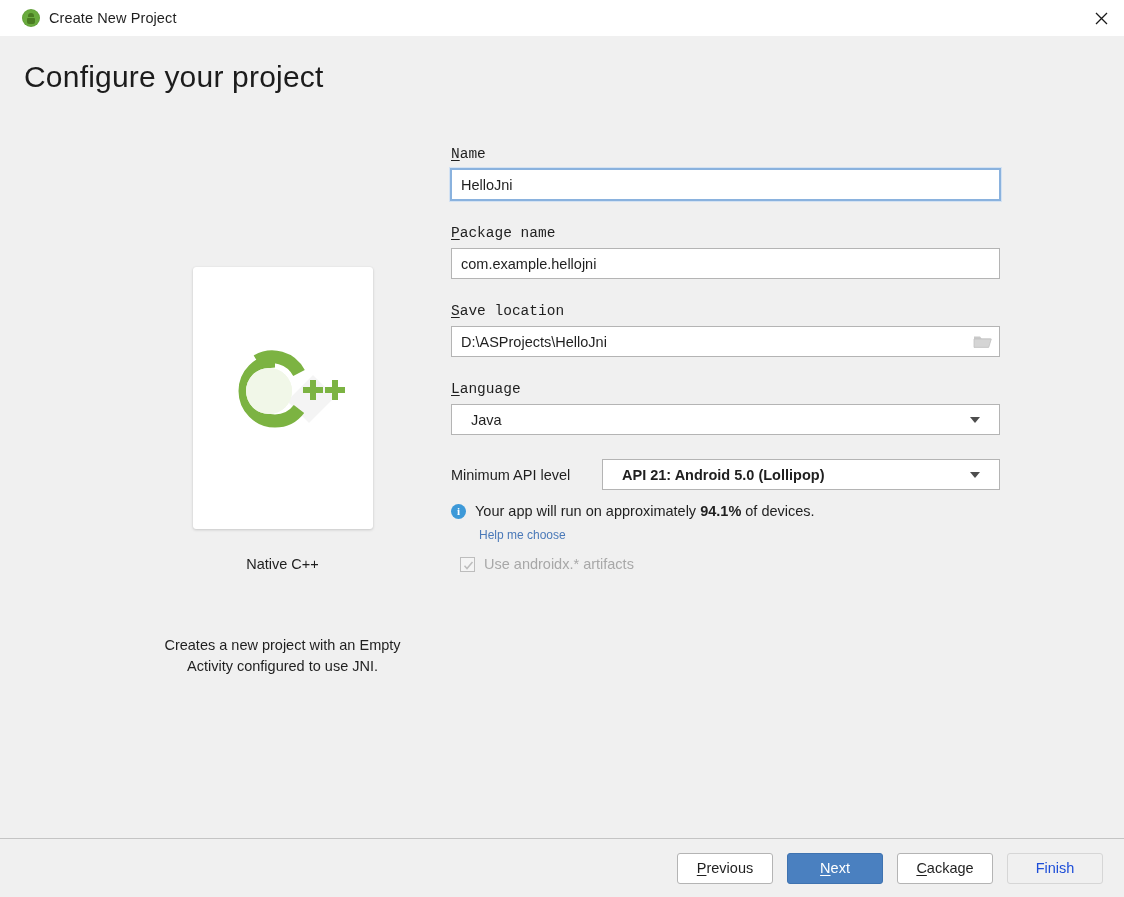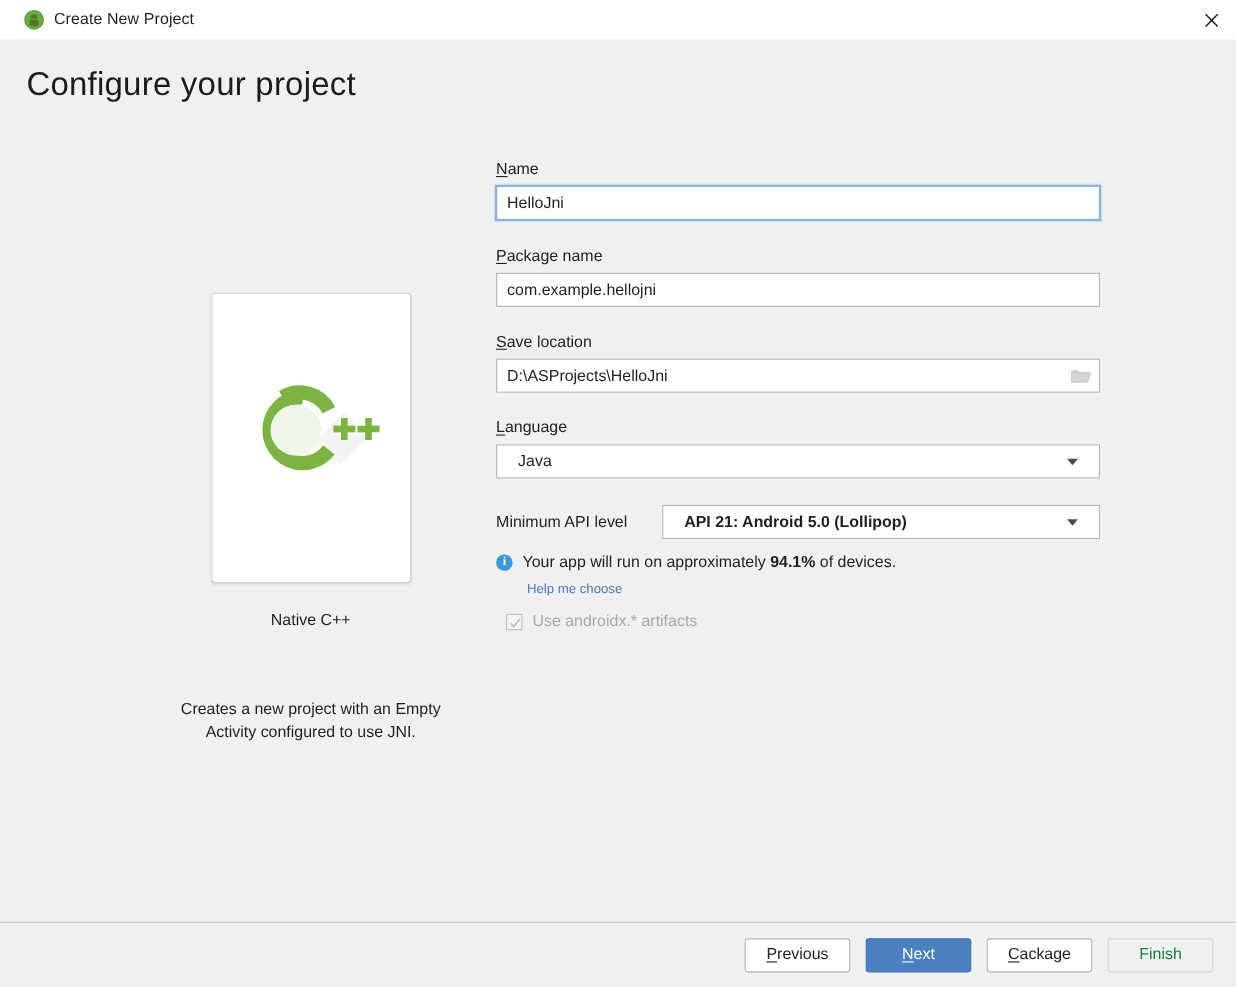--- a/index.html
+++ b/index.html
@@ -135,20 +135,21 @@
     position: absolute;
     left: 451px;
     top: 146px;
     width: 552px;
   }
   .field-label {
     font-size: 14.5px;
     color: #1f1f1f;
     margin-bottom: 7px;
     display: block;
+    font-family: Liberation Mono, monospace;
   }
   .mn { text-decoration: underline; text-underline-offset: 2px; }
 
   .textfield {
     width: 549px;
     height: 31px;
     box-sizing: border-box;
     background: #ffffff;
     border: 1px solid #b4b4b4;
     font-family: "Liberation Sans", sans-serif;
@@ -324,21 +325,21 @@
   }
   .btn.primary {
     background: #4a80c0;
     border-color: #3f73b0;
     color: #ffffff;
   }
   .btn.primary .mn { text-decoration-color: #ffffff; }
   .btn.disabled {
     background: #f0f0f0;
     border-color: #d6d6d6;
-    color: #15803d;
+    color: #1d4ed8;
   }
 </style>
 </head>
 <body>
 
 <div class="titlebar">
   <div class="app-icon"></div>
   <span class="titlebar-text">Create New Project</span>
   <div class="close-btn">
     <svg width="13" height="13" viewBox="0 0 13 13">

